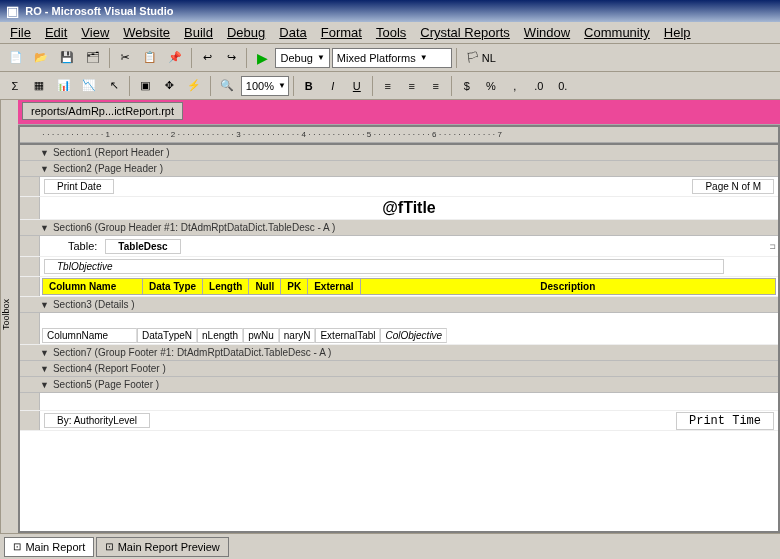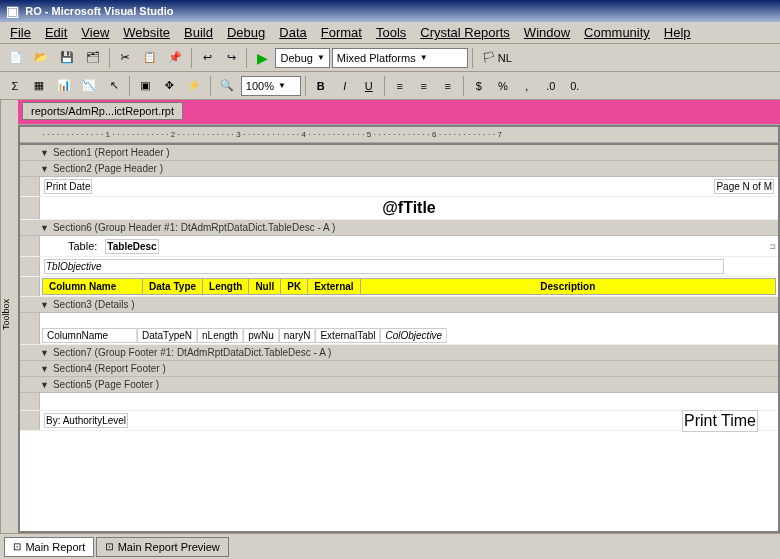--- a/index.html
+++ b/index.html
@@ -148,21 +148,21 @@
       display: flex;
       align-items: center;
       gap: 4px;
       height: 16px;
     }
     .section-triangle { font-size: 9px; cursor: pointer; }
 
     
     .field-box {
       border: 1px solid #ccc;
-      padding: 1px 1px;
+      padding: 1px 12px;
       font-size: 10px;
       background: white;
       cursor: pointer;
     }
 
     
     .report-title {
       font-size: 16px;
       font-weight: bold;
       text-align: center;
@@ -256,22 +256,23 @@
     }
     .dc {
       padding: 1px 4px;
       border-right: 1px solid #ddd;
       font-size: 10px;
     }
 
     
     .right-field {
       position: absolute;
-      right: 20px;
-      font-size: 16px;
+      right: 4px;
+      font-size: 12px;
+      font-family: Liberation Mono, monospace;
     }
 
     .bold-text { font-weight: bold; }
     .resize-handle { 
       position: absolute; 
       right: 2px; 
       top: 50%; 
       transform: translateY(-50%);
       font-size: 8px; 
       color: #888;
@@ -322,21 +323,21 @@
   <button class="toolbar-btn">📌</button>
   <div class="toolbar-separator"></div>
   <button class="toolbar-btn">↩</button>
   <button class="toolbar-btn">↪</button>
   <div class="toolbar-separator"></div>
   <button class="toolbar-btn play-btn">▶</button>
   <div class="toolbar-dropdown">
     <span>Debug</span>
     <span class="toolbar-dropdown-arrow">▼</span>
   </div>
-  <div class="toolbar-dropdown" style="width:136px;">
+  <div class="toolbar-dropdown" style="width:120px;">
     <span>Mixed Platforms</span>
     <span class="toolbar-dropdown-arrow">▼</span>
   </div>
   <div class="toolbar-separator"></div>
   <button class="toolbar-btn" style="display:flex;align-items:center;gap:2px;">
       <span>🏳</span>
       <span>NL</span>
     </button>
 </div>
 
@@ -345,21 +346,21 @@
   <button class="toolbar-btn">▦</button>
   <button class="toolbar-btn">📊</button>
   <button class="toolbar-btn">📉</button>
   <button class="toolbar-btn">↖</button>
   <div class="toolbar-separator"></div>
   <button class="toolbar-btn">▣</button>
   <button class="toolbar-btn">✥</button>
   <button class="toolbar-btn">⚡</button>
   <div class="toolbar-separator"></div>
   <button class="toolbar-btn">🔍</button>
-  <div class="toolbar-dropdown" style="width:60px;">
+  <div class="toolbar-dropdown" style="width:48px;">
     <span>100%</span>
     <span class="toolbar-dropdown-arrow">▼</span>
   </div>
   <div class="toolbar-separator"></div>
   <button class="toolbar-btn">
       <b>B</b>
     </button>
   <button class="toolbar-btn">
       <i>I</i>
     </button>

